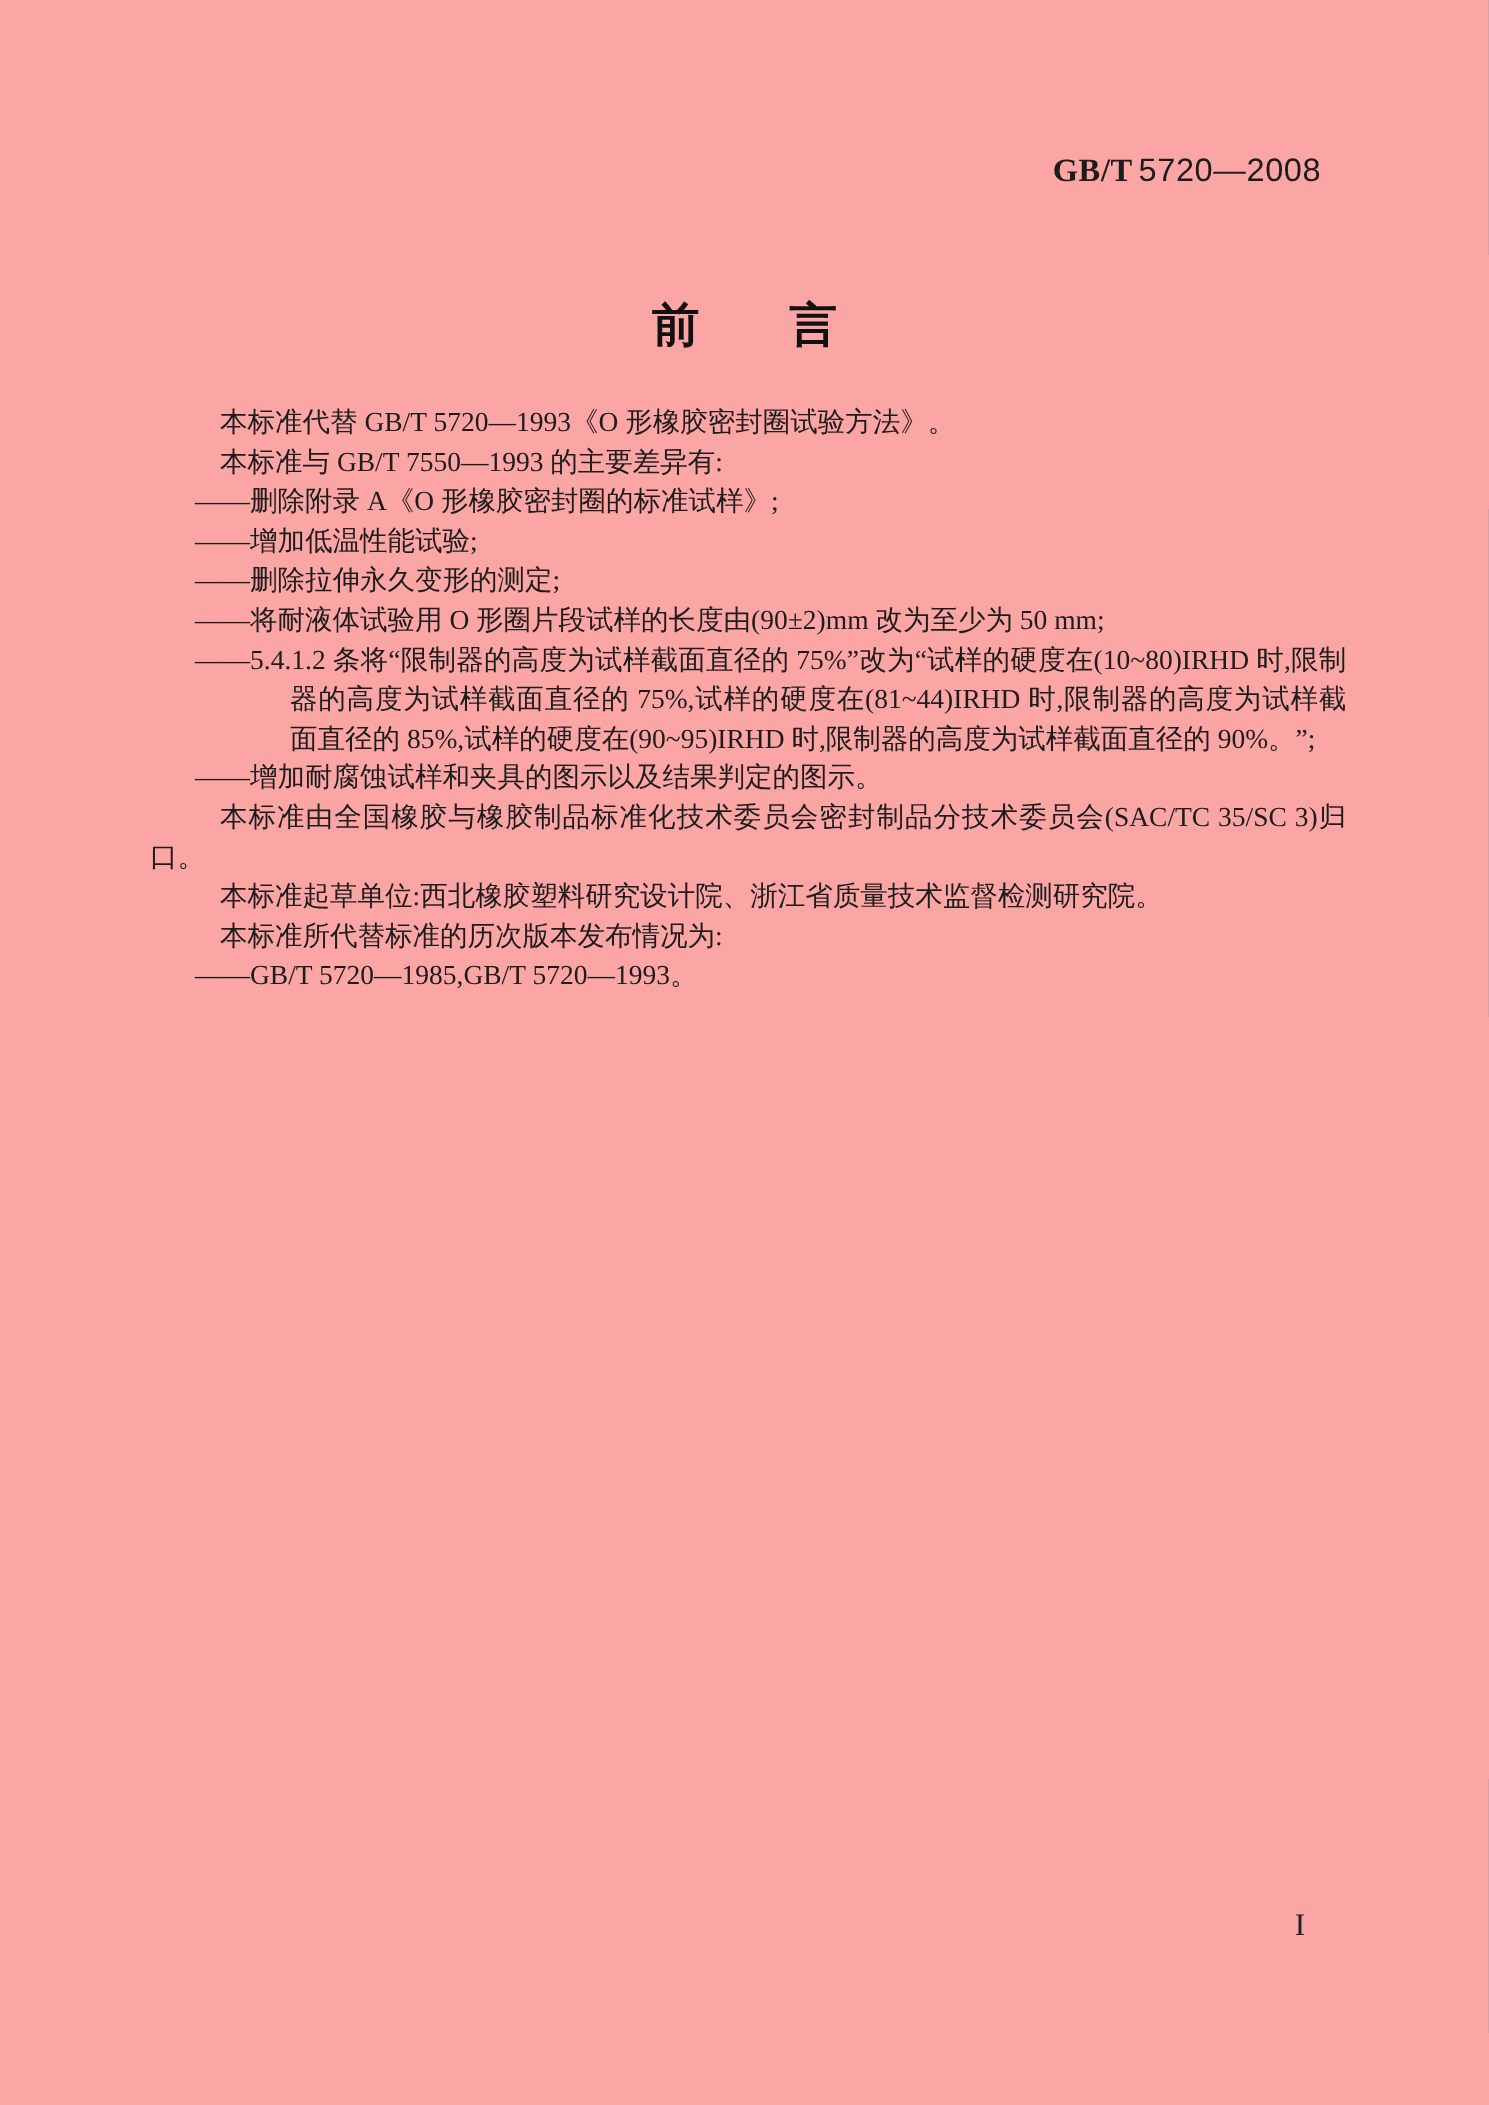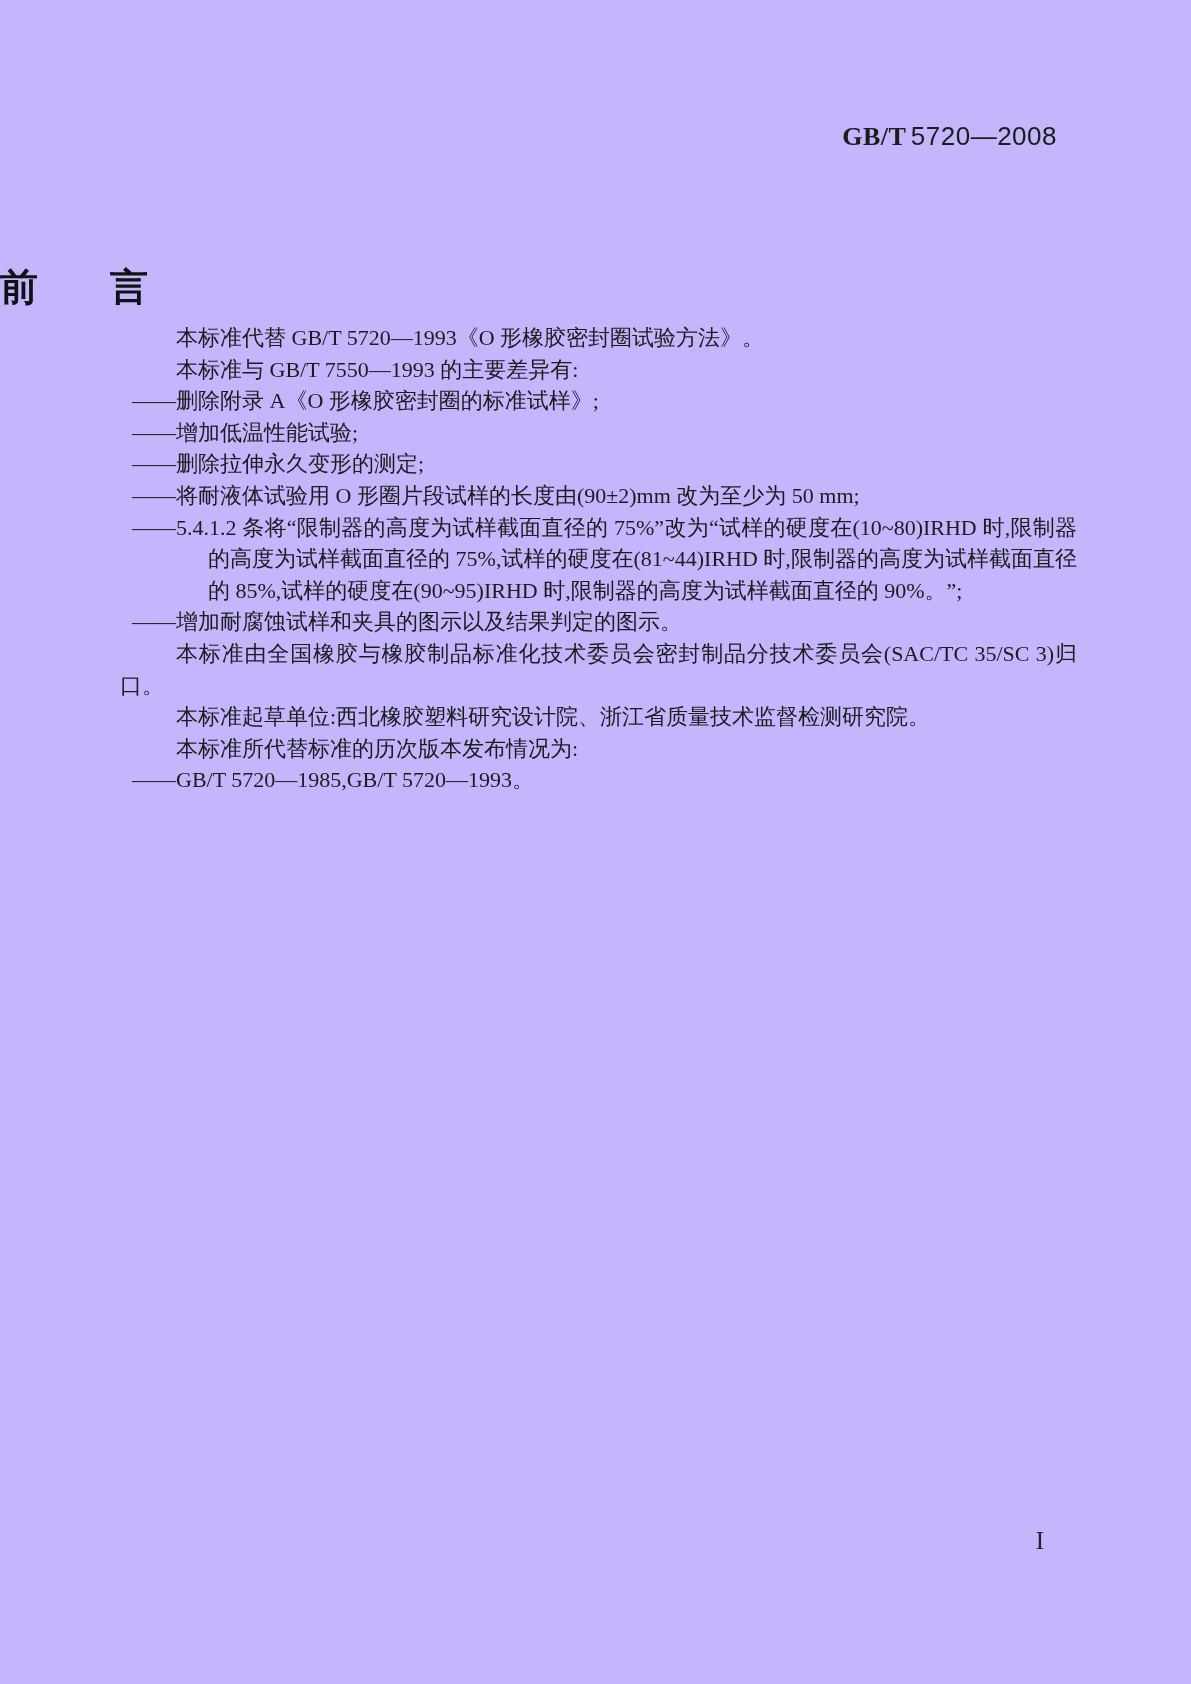--- a/index.html
+++ b/index.html
@@ -5,21 +5,21 @@
   html, body {
     margin: 0;
     padding: 0;
     background: #9e9e9e;
   }
   .page {
     position: relative;
     width: 1191px;
     height: 1684px;
     margin: 0 auto;
-    background: #c4b5fd;
+    background: #fca5a5;
     color: #1c1c1c;
     font-family: "Liberation Serif", "DejaVu Serif", serif;
     overflow: hidden;
   }
 
   
   .header-code {
     position: absolute;
     top: 121px;
     right: 134px;
@@ -33,23 +33,24 @@
   }
   .code-number {
     font-family: "Liberation Sans", "DejaVu Sans", sans-serif;
     font-weight: 500;
     font-size: 26px;
   }
 
   
   .doc-title {
     position: absolute;
-    top: 242px;
+    top: 216px;
     left: 0;
     width: 100%;
+    text-align: center;
     font-family: "Liberation Sans", "DejaVu Sans", sans-serif;
     font-weight: 700;
     font-size: 38px;
     line-height: 40px;
     color: #111111;
   }
   .title-gap {
     display: inline-block;
     width: 72px;
   }
@@ -62,21 +63,21 @@
     width: 957px;
     font-size: 22px;
     line-height: 31.6px;
     text-align: justify;
   }
   .para {
     text-indent: 56px;
     margin: 0;
   }
   .dash-item {
-    margin: 0 0 0 12px;
+    margin: 0 0 0 36px;
     padding-left: 76px;
     text-indent: -76px;
   }
 
   
   .page-number {
     position: absolute;
     top: 1527px;
     left: 1022px;
     width: 36px;

